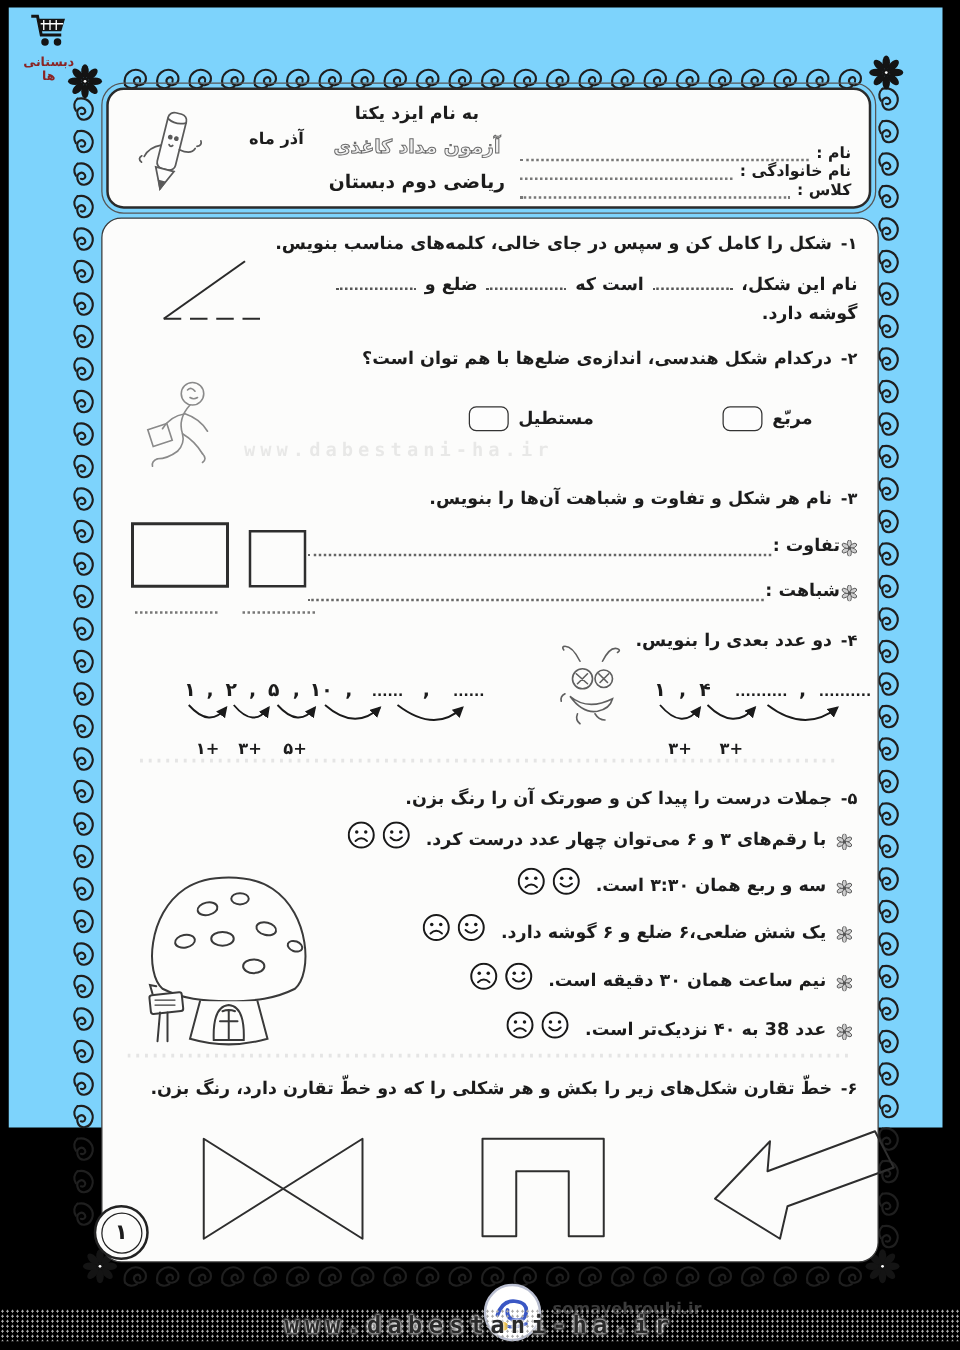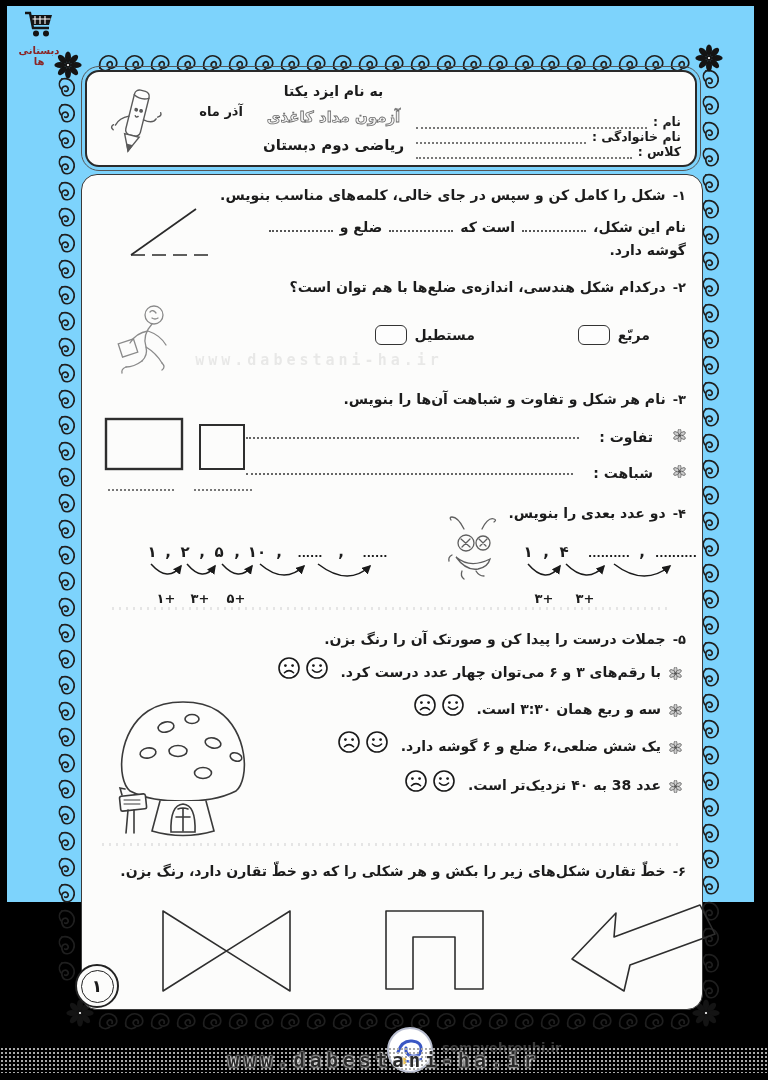--- a/index.html
+++ b/index.html
@@ -47,21 +47,21 @@
   .q-line { display:flex; gap:7px; font-weight:700; font-size:14px; align-items:baseline; }
   .q-num { font-size:13px; }
   .blank { display:inline-block; width:64px; border-bottom:2px dotted #555; height:13px; }
   .fill-line { display:flex; direction:rtl; align-items:baseline; gap:7px; margin-top:16px; padding-left:120px;
                font-weight:700; font-size:14px; flex-wrap:wrap; }
   
   .opts { display:flex; direction:rtl; margin-top:30px; padding-right:36px; gap:0; }
   .opt { display:flex; direction:rtl; align-items:center; gap:8px; font-weight:700; font-size:14px; width:175px; }
   .cbox { width:32px; height:20px; border:1.6px solid #333; border-radius:6px; background:#fdfdfd; }
   
-  .q3-row { display:flex; direction:rtl; gap:20px; font-weight:700; font-size:14px; width:440px; }
+  .q3-row { display:flex; direction:rtl; align-items:flex-end; gap:1px; font-weight:700; font-size:14px; width:440px; }
   .q3-row .dots { flex:1; border-bottom:2px dotted #666; height:10px; }
   .shape-dots { position:absolute; border-bottom:2px dotted #777; height:2px; }
   
   .stmt { display:flex; direction:rtl; align-items:flex-end; gap:8px; font-weight:700; font-size:14px; margin:10px 0 0 0; padding-right:4px; }
   .faces { display:flex; direction:rtl; gap:5px; margin-right:4px; }
   
   .footer-site { position:absolute; left:442px; top:1040px; font-size:13px; font-weight:700; color:#3c3c3c; }
   .wm-band {
     position:absolute; left:0; top:1047px; width:768px; height:26px;
     background-image: radial-gradient(#a9a9a9 0.8px, transparent 0.9px);
@@ -516,20 +516,34 @@
             </svg>
           <svg width="23" height="23">
               <use href="#face-sad"></use>
             </svg>
         </span>
       </div>
       <div class="stmt" style="margin-top:16px;">
         <svg width="13" height="13" viewBox="-6.5 -6.5 13 13">
             <use href="#bullet-flower"></use>
           </svg>
+        <span>نیم ساعت همان ۳۰ دقیقه است.</span>
+        <span class="faces">
+          <svg width="23" height="23">
+              <use href="#face-happy"></use>
+            </svg>
+          <svg width="23" height="23">
+              <use href="#face-sad"></use>
+            </svg>
+        </span>
+      </div>
+      <div class="stmt" style="margin-top:16px;">
+        <svg width="13" height="13" viewBox="-6.5 -6.5 13 13">
+            <use href="#bullet-flower"></use>
+          </svg>
         <span>عدد 38 به ۴۰ نزدیک‌تر است.</span>
         <span class="faces">
           <svg width="23" height="23">
               <use href="#face-happy"></use>
             </svg>
           <svg width="23" height="23">
               <use href="#face-sad"></use>
             </svg>
         </span>
       </div>

